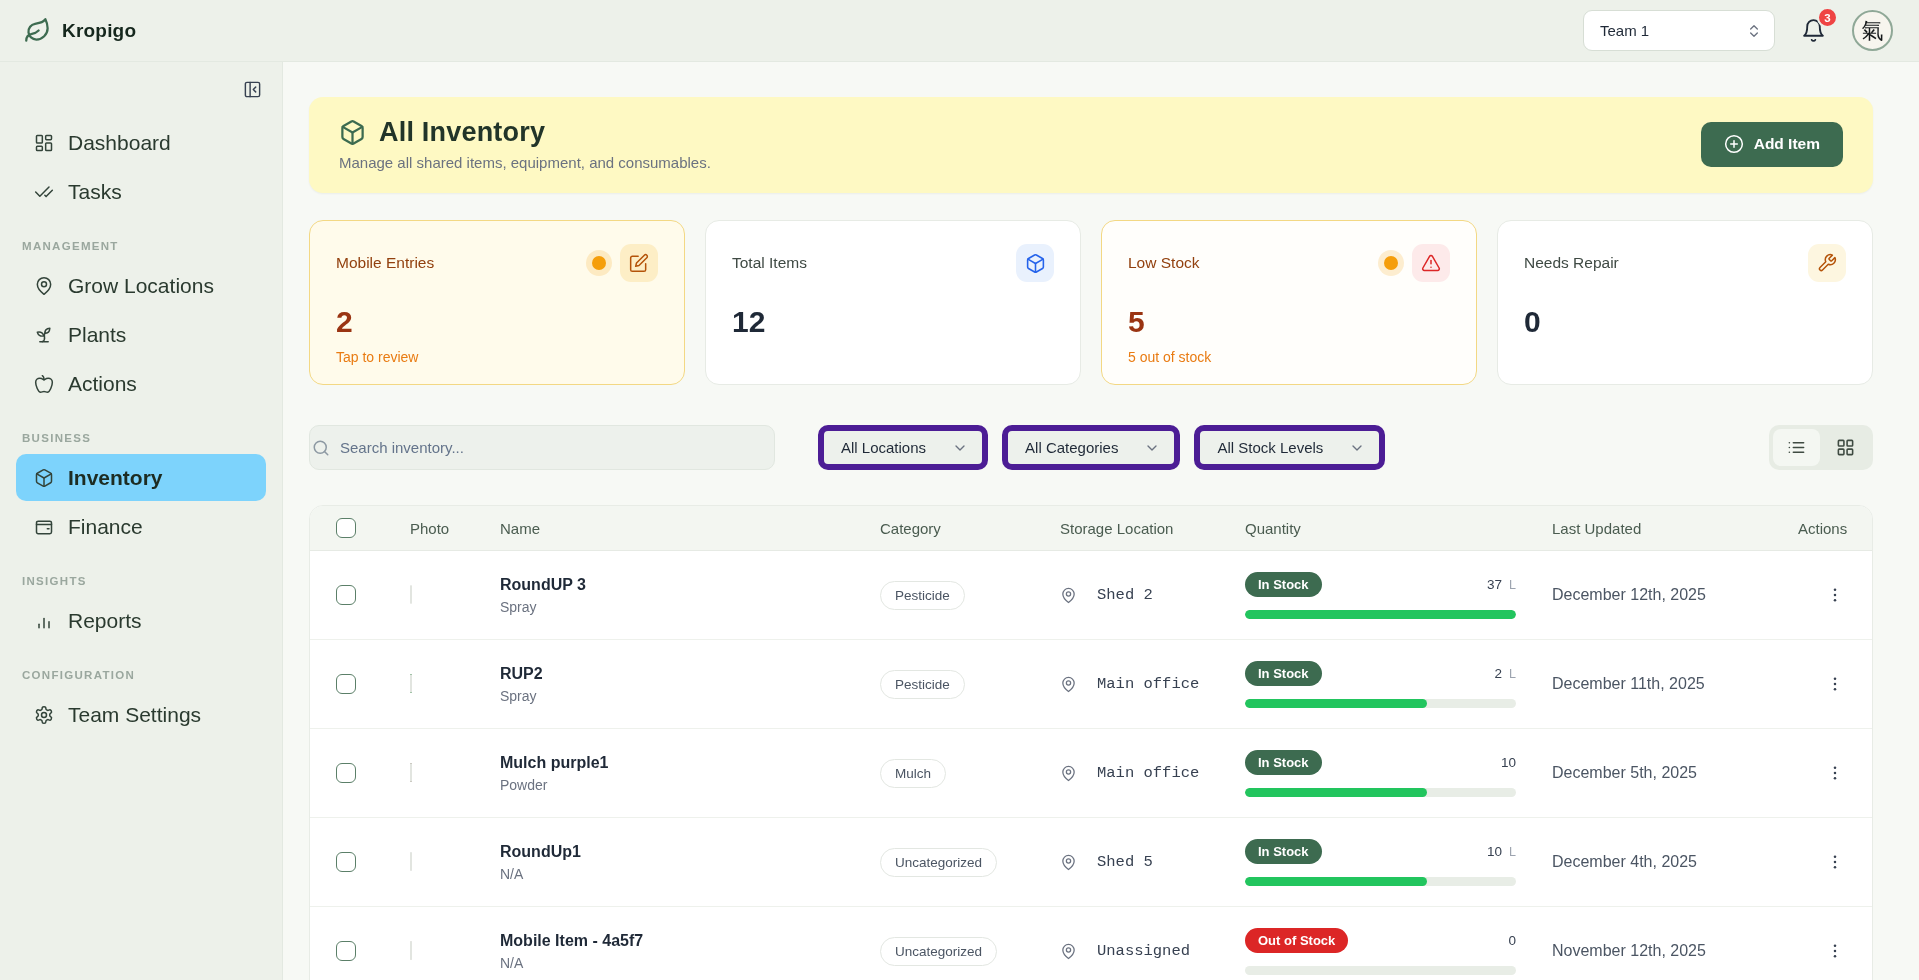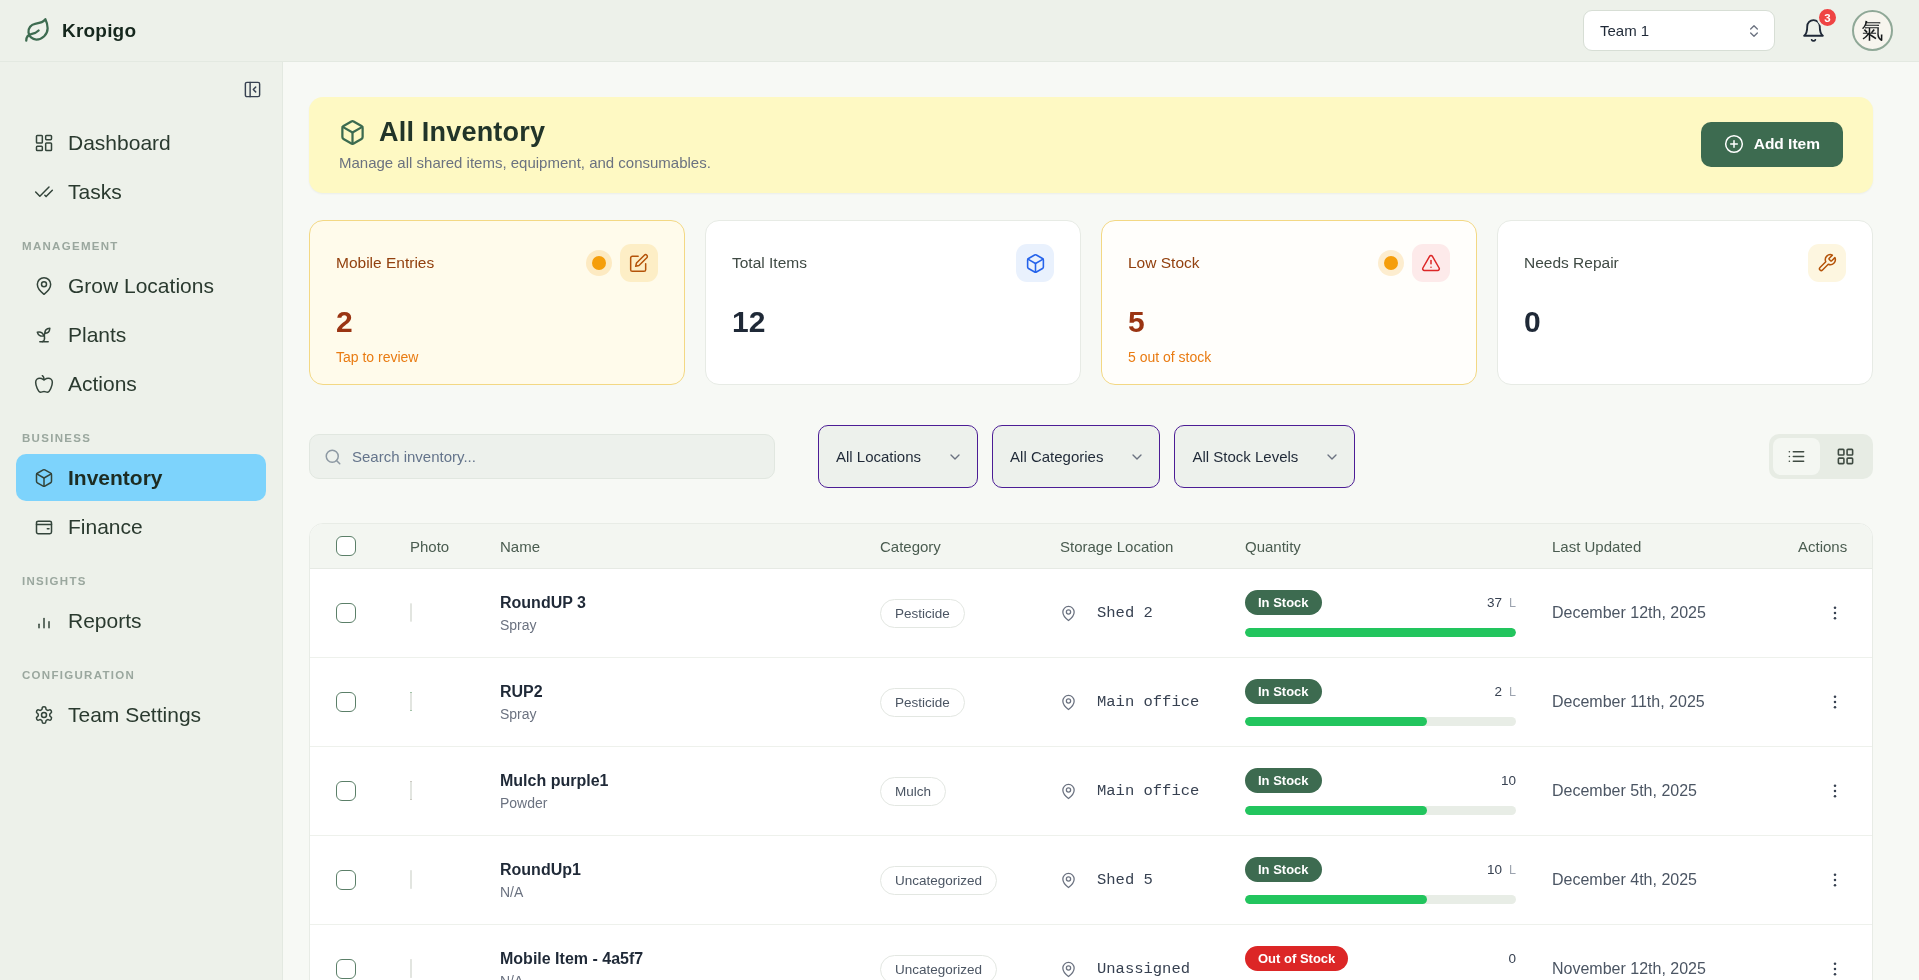--- a/index.html
+++ b/index.html
@@ -95,30 +95,30 @@
   .chip-red   { background: #fdeaea; color: #dc2626; }
   .chip-pale  { background: #fdf6e0; color: #b45309; }
   .stat-value { margin-top: 23px; font-size: 30px; font-weight: 700; color: #1f2937; }
   .amber .stat-value, .warn .stat-value { color: #9a3412; }
   .stat-note { margin-top: 10px; font-size: 14px; color: #e97b12; }
 
   
   .filters { margin: 40px 46px 0 26px; display: flex; align-items: center; }
   .search-box {
     width: 466px; height: 45px; background: #edf1ec; border: 1px solid #e1e7e0;
-    border-radius: 10px; display: flex; align-items: center; padding: 0 14px; gap: 10px;
+    border-radius: 10px; display: flex; align-items: center; padding: 0 2px; gap: 10px;
   }
   .search-box input {
     flex: 1; border: none; background: transparent; outline: none;
     font-size: 15px; color: #1f2937; font-family: inherit;
   }
   .search-box input::placeholder { color: #64748b; }
   .dropdowns { margin-left: 43px; display: flex; gap: 14px; }
   .dropdown {
-    height: 63px; background: #edf1ec; border: 1px solid #4c1d95; border-radius: 10px;
+    height: 45px; background: #edf1ec; border: 6px solid #4c1d95; border-radius: 10px;
     padding: 0 14px 0 17px; display: flex; align-items: center; gap: 26px;
     font-size: 15px; color: #1f2937;
   }
   .dropdown svg { color: #6b7280; }
   .view-toggle {
     margin-left: auto; background: #e7ece4; border-radius: 10px; padding: 4px;
     display: flex; gap: 2px;
   }
   .toggle-btn { width: 47px; height: 37px; border-radius: 8px; display: flex; align-items: center; justify-content: center; color: #3f4b42; }
   .toggle-btn.active { background: #f4f7f2; }

